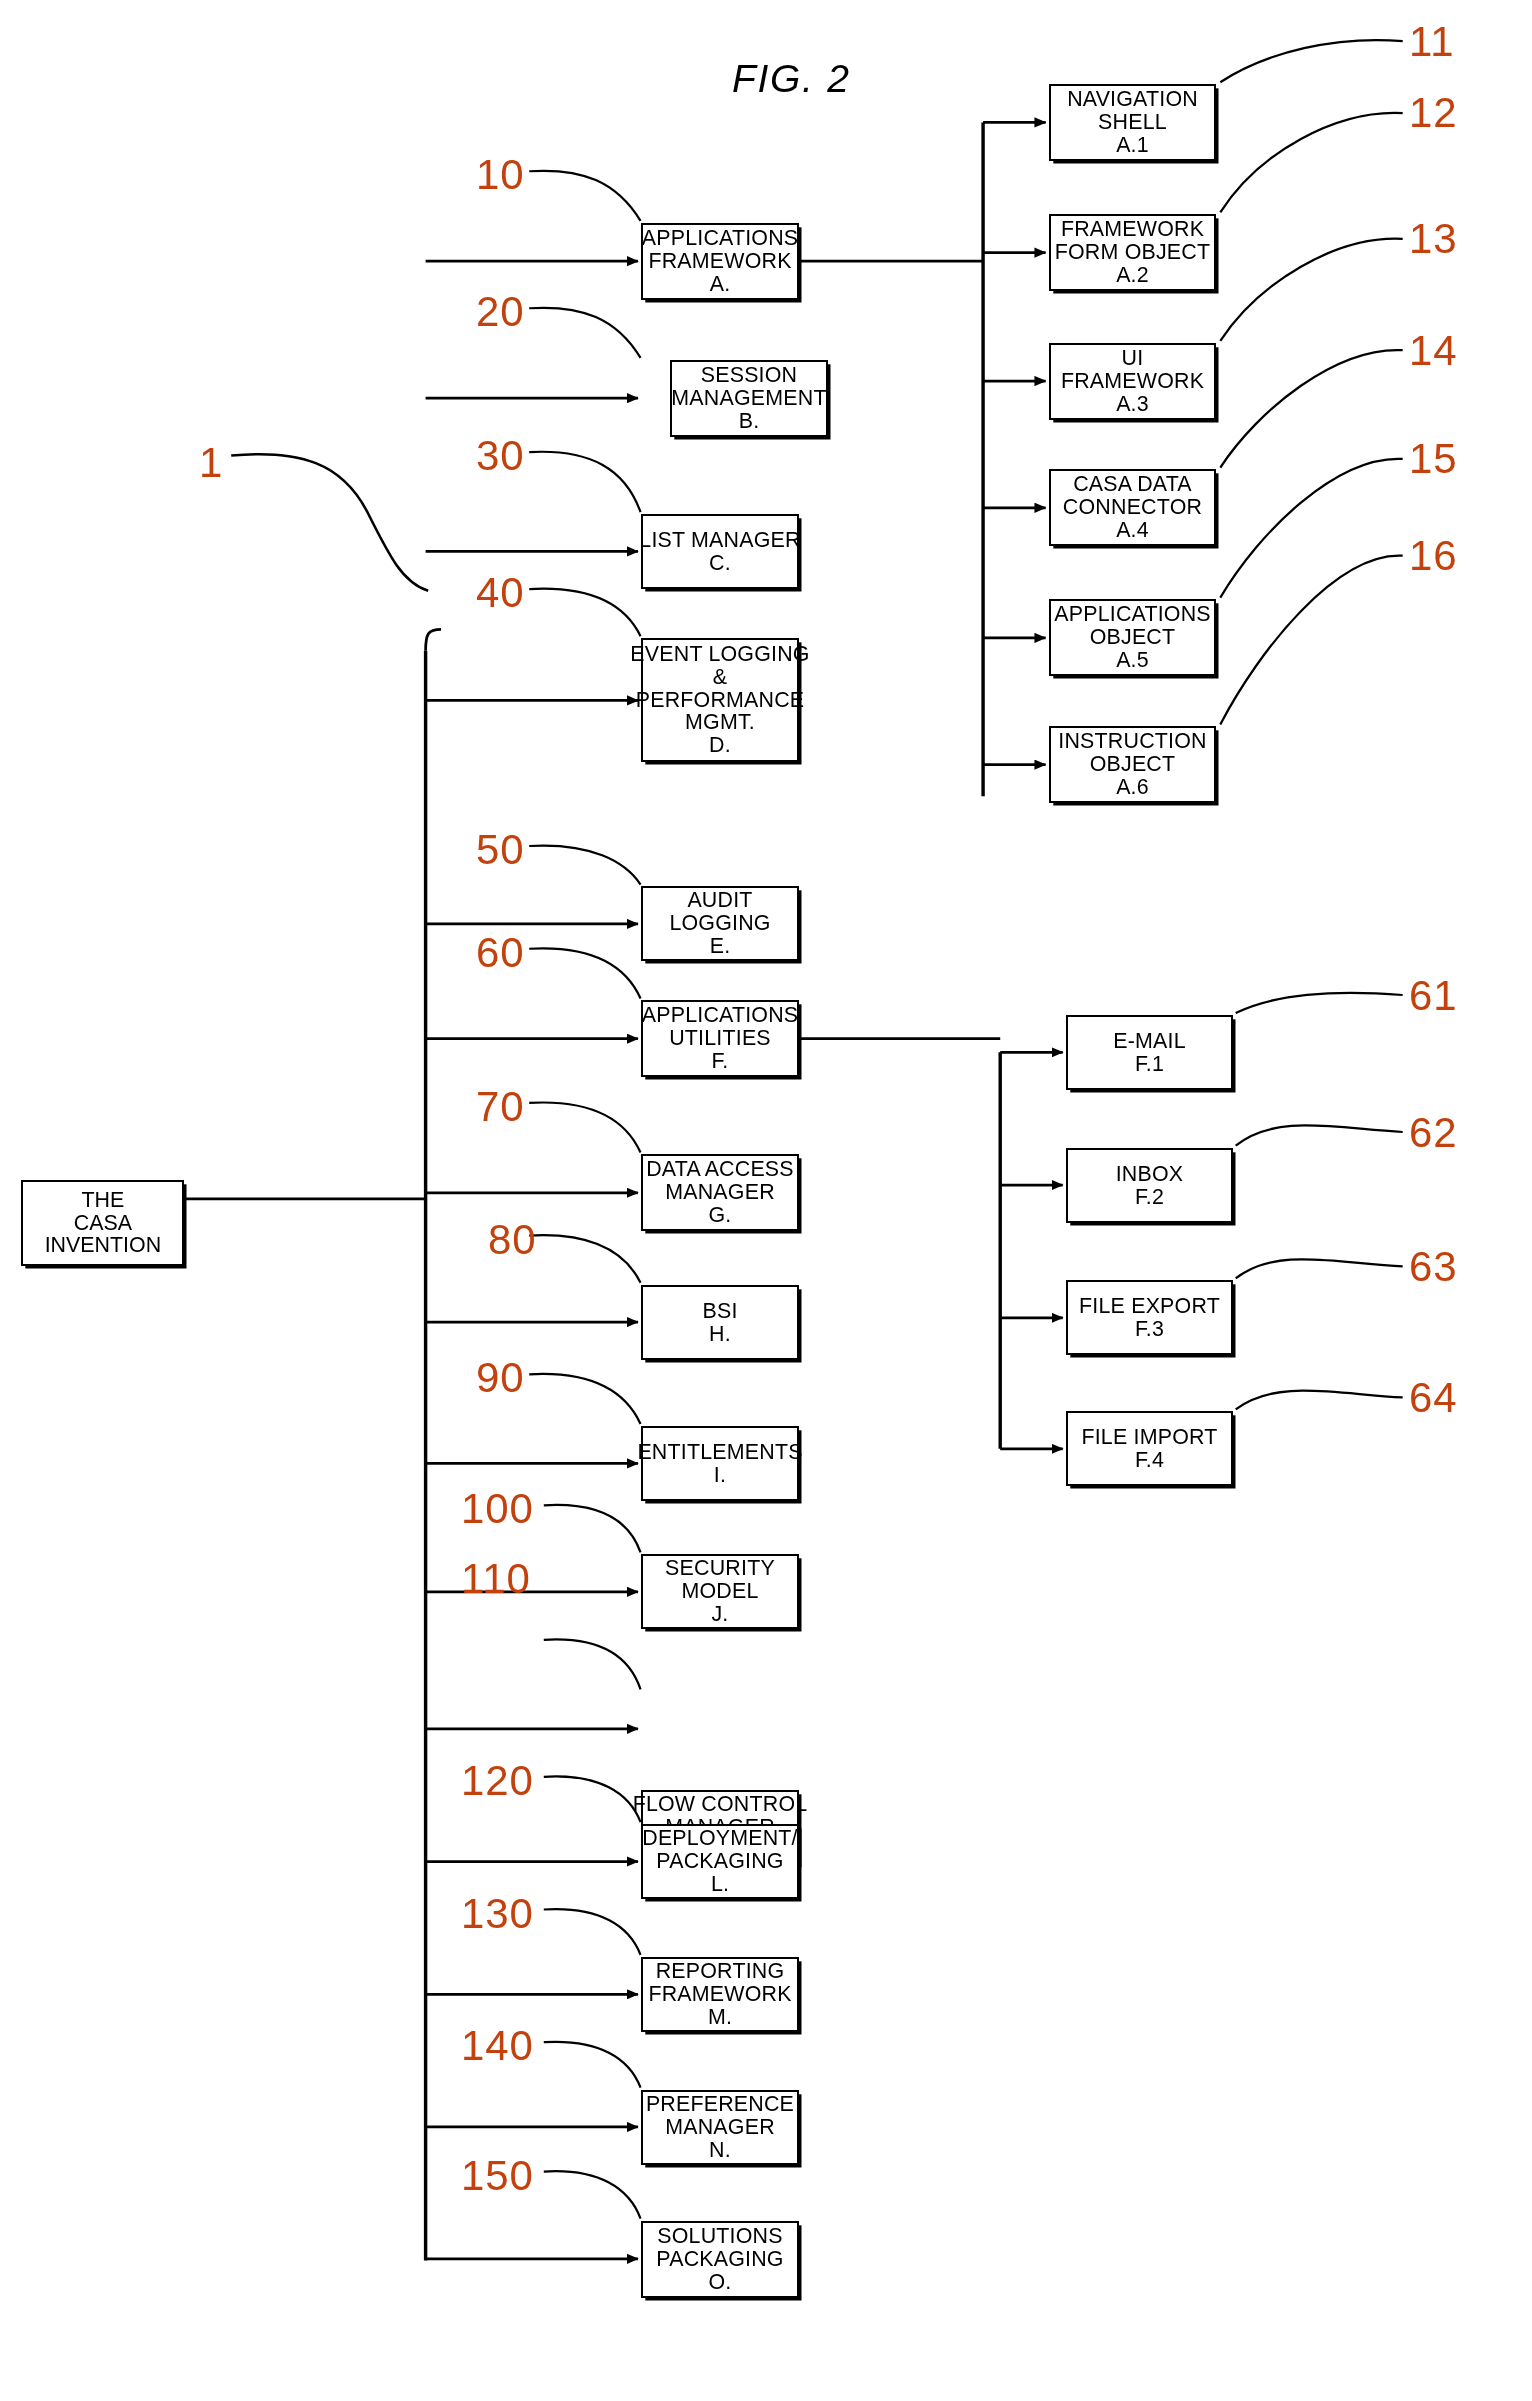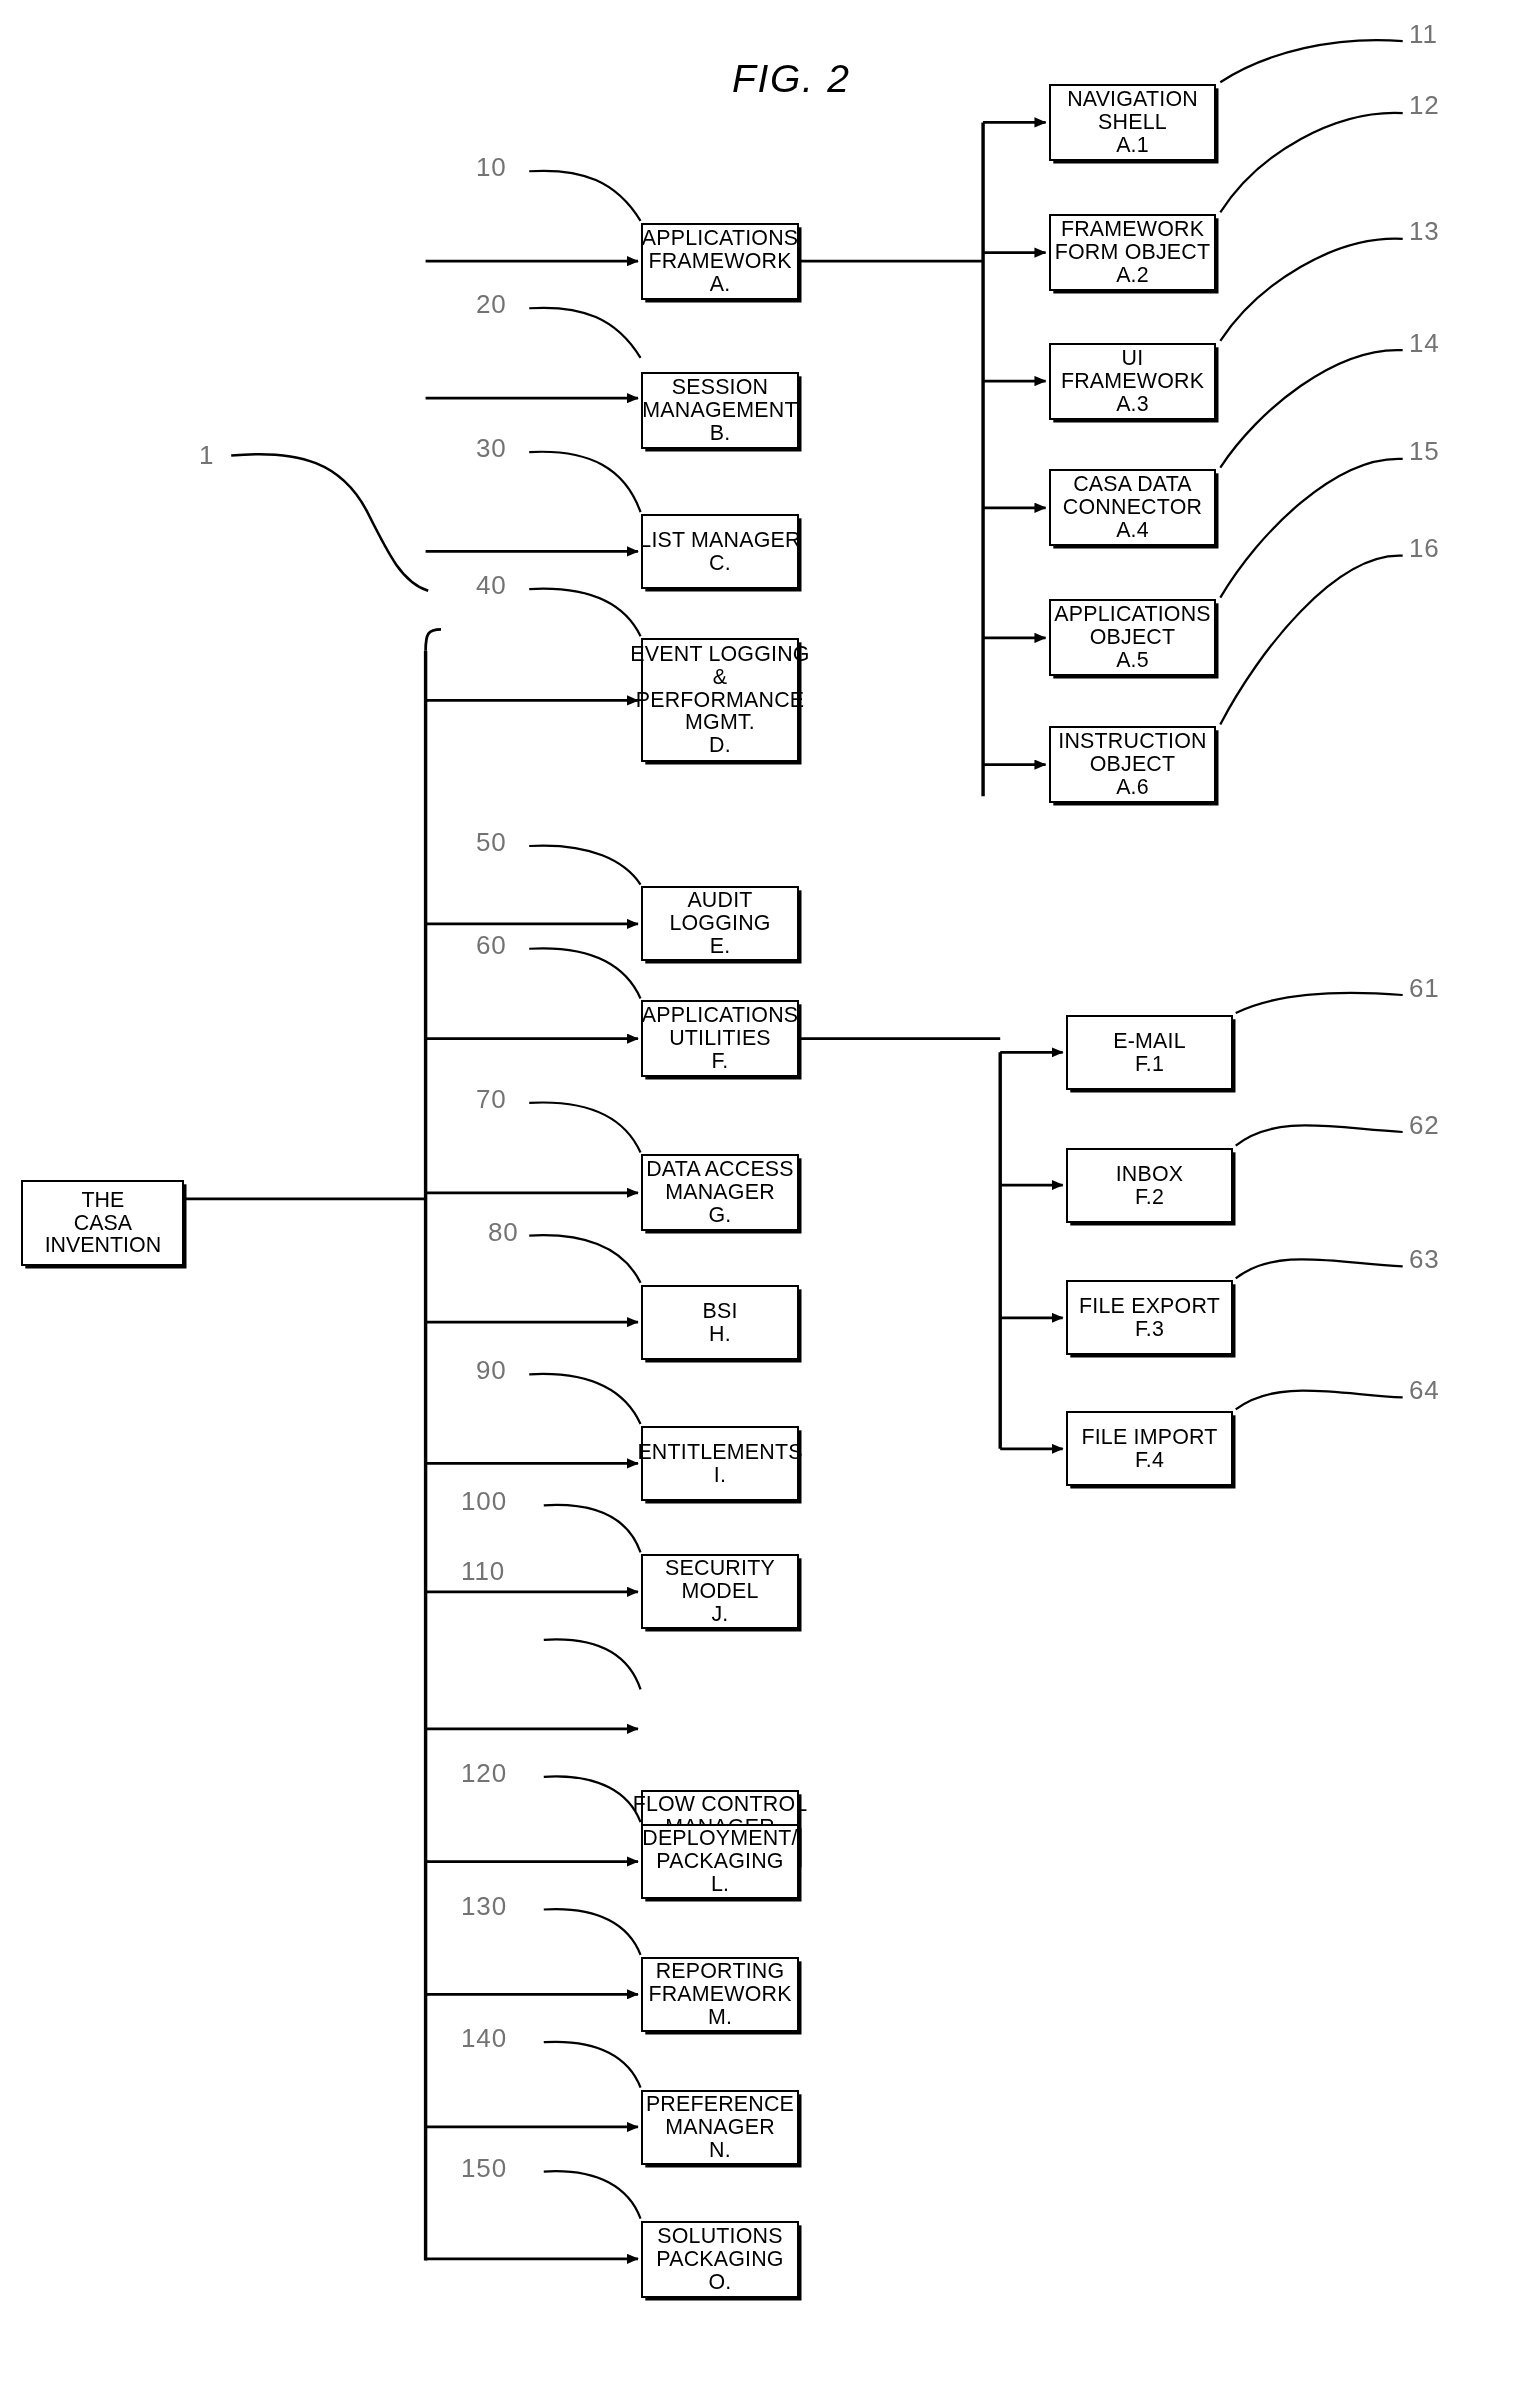--- a/index.html
+++ b/index.html
@@ -18,22 +18,22 @@
         box-shadow:3.4px 3.4px 0 -0.9px #000;}
   .node .ln{display:block;line-height:1.06;white-space:nowrap;}
 
   
   .col-main{width:158px;font-size:21.4px;letter-spacing:0.2px;}
   
   .col-side{width:167px;font-size:21.4px;letter-spacing:0.2px;}
   
   .root{width:163px;font-size:21.4px;margin-top:24px;}
 
-  .reflabel{position:absolute;font-size:26px;line-height:1;
-            letter-spacing:0.9px;color:#737373;white-space:nowrap;}
+  .reflabel{position:absolute;font-size:42px;line-height:1;
+            letter-spacing:0.9px;color:#c2410c;white-space:nowrap;}
 
   .figtitle{position:absolute;font-size:39px;font-style:italic;
             font-weight:400;letter-spacing:1.7px;white-space:nowrap;
             font-family:"Liberation Sans","DejaVu Sans",sans-serif;}
 </style>
 </head>
 <body>
 
 <div id="stage">
 
@@ -131,21 +131,21 @@
   </div>
   <div class="reflabel" style="left:199px;top:442px;">1</div>
 
   <div class="node col-main" style="left:641px;top:223px;height:77px;">
     <span class="ln">APPLICATIONS</span>
     <span class="ln">FRAMEWORK</span>
     <span class="ln">A.</span>
   </div>
   <div class="reflabel" style="left:476px;top:154px;">10</div>
 
-  <div class="node col-main" style="left:641px;top:360px;height:77px;margin-top:12px;">
+  <div class="node col-main" style="left:670px;top:360px;height:77px;">
     <span class="ln">SESSION</span>
     <span class="ln">MANAGEMENT</span>
     <span class="ln">B.</span>
   </div>
   <div class="reflabel" style="left:476px;top:291px;">20</div>
 
   <div class="node col-main" style="left:641px;top:514px;height:75px;">
     <span class="ln">LIST MANAGER</span>
     <span class="ln">C.</span>
   </div>

